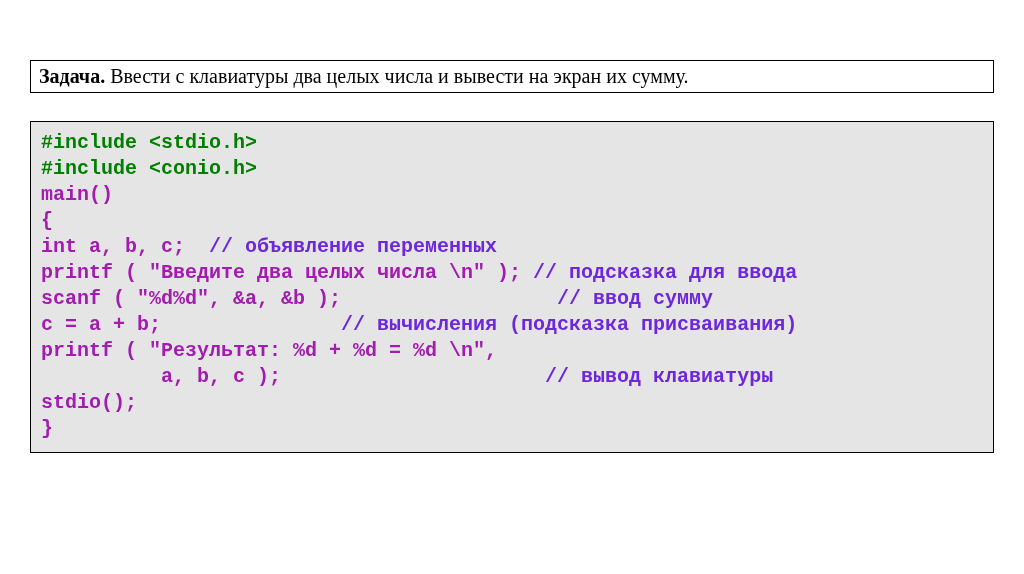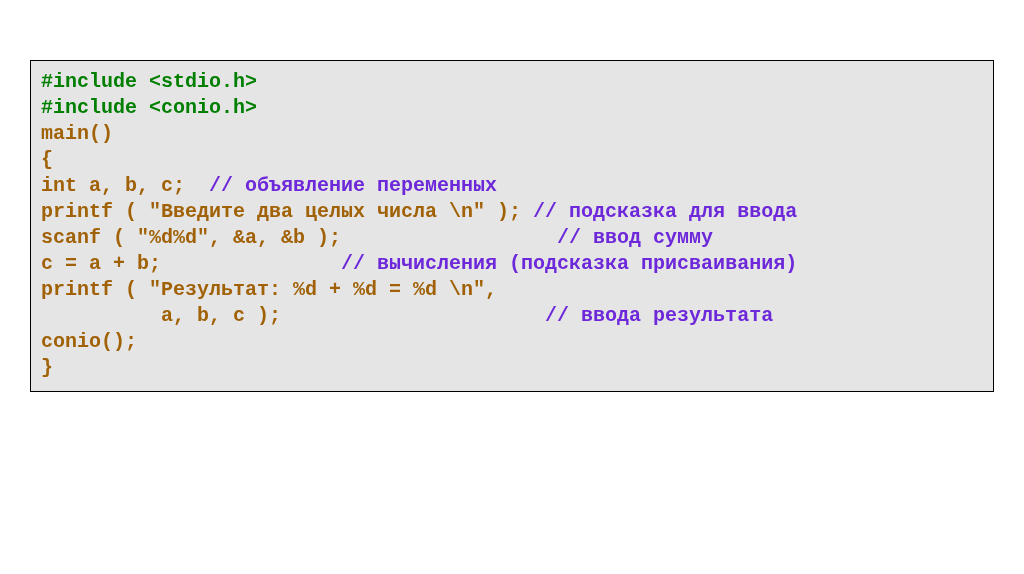--- a/index.html
+++ b/index.html
@@ -30,34 +30,37 @@
     font-family: "Courier New", Courier, monospace;
     font-weight: bold;
     font-size: 20px;
     line-height: 1.3;
     color: #000;
     white-space: pre;
     overflow: hidden;
   }
   .green { color: #007f00; }
   .blue  { color: #6d28d9; }
-  .black { color: #a16207; }
+  .black { color: #a21caf; }
 </style>
 </head>
 <body>
 
 <div class="page">
 
+  <div class="task-box">
+    <span class="bold">Задача.</span><span> Ввести с клавиатуры два целых числа и вывести на экран их сумму.</span>
+  </div>
 
   <div class="code-box"><span class="green">#include &lt;stdio.h&gt;</span>
 <span class="green">#include &lt;conio.h&gt;</span>
 <span class="black">main()</span>
 <span class="black">{</span>
 <span class="black">int a, b, c;  </span><span class="blue">// объявление переменных</span>
 <span class="black">printf ( "Введите два целых числа \n" ); </span><span class="blue">// подсказка для ввода</span>
 <span class="black">scanf ( "%d%d", &amp;a, &amp;b );                  </span><span class="blue">// ввод сумму</span>
 <span class="black">c = a + b;               </span><span class="blue">// вычисления (подсказка присваивания)</span>
 <span class="black">printf ( "Результат: %d + %d = %d \n",</span>
-<span class="black">          a, b, c );                      </span><span class="blue">// ввода результата</span>
-<span class="black">conio();</span>
+<span class="black">          a, b, c );                      </span><span class="blue">// вывод клавиатуры</span>
+<span class="black">stdio();</span>
 <span class="black">}</span></div>
 
 </div>
 
 </body></html>

